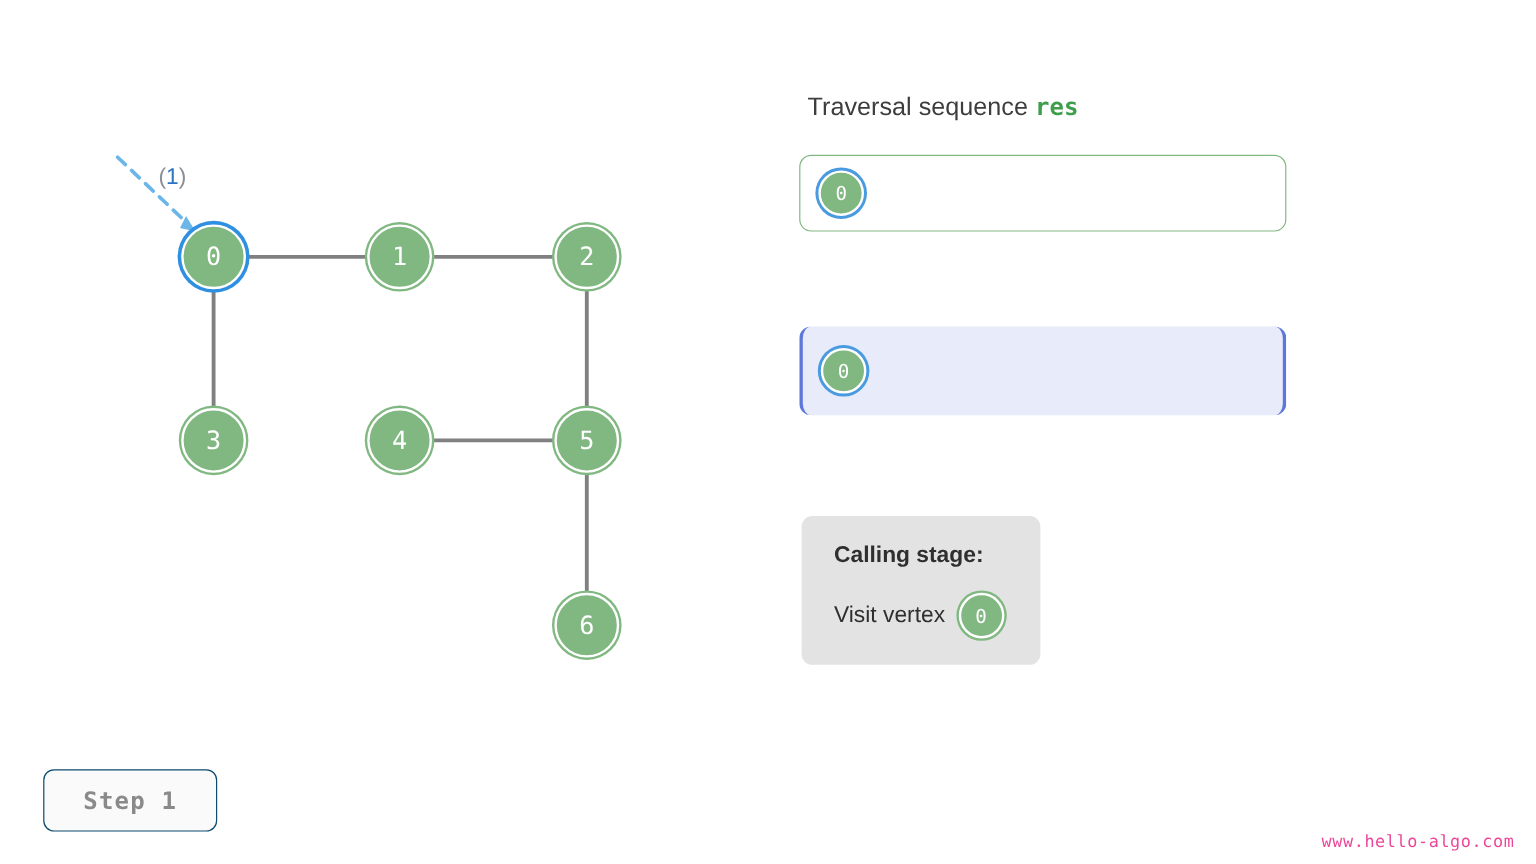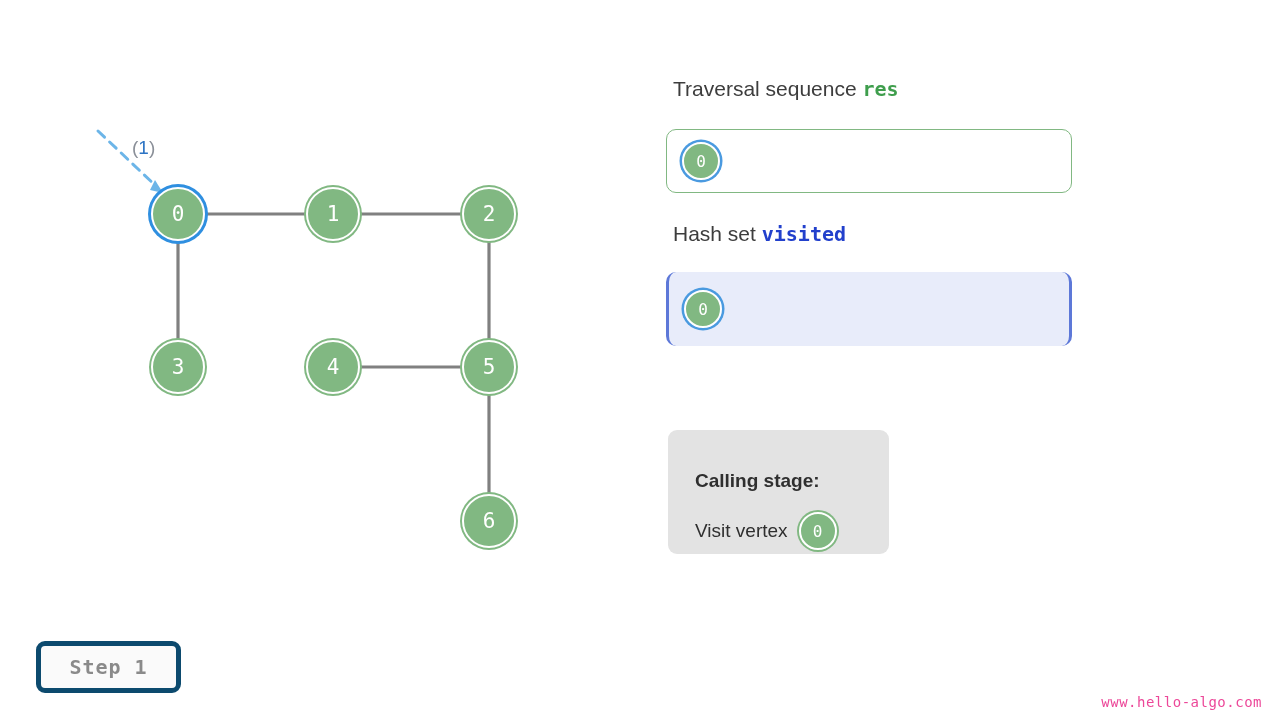--- a/index.html
+++ b/index.html
@@ -59,21 +59,21 @@
     white-space: nowrap;
   }
   .step-label .num { color: #2d74c4; }
 
   
   #step-badge {
     position: absolute;
     left: 36px; top: 641px;
     width: 145px; height: 52px;
     box-sizing: border-box;
-    border: 5px solid #0c4a6e;
+    border: 1px solid #0c4a6e;
     border-radius: 9px;
     background: #fafafa;
     display: flex;
     align-items: center;
     justify-content: center;
     font-family: "DejaVu Sans Mono", monospace;
     font-weight: bold;
     font-size: 20px;
     color: #8a8a8a;
     letter-spacing: 1px;
@@ -161,25 +161,25 @@
     color: #ffffff;
     font-family: "DejaVu Sans Mono", monospace;
     font-size: 16px;
     flex: none;
   }
 
   
   #stage-box {
     position: absolute;
     left: 2px; top: 418px;
-    width: 221px; height: 124px;
+    width: 199px; height: 124px;
     box-sizing: border-box;
     background: #e3e3e3;
     border-radius: 9px;
-    padding: 40px 0 0 27px;
+    padding: 22px 0 0 27px;
   }
   #stage-title {
     font-size: 19px;
     font-weight: bold;
     color: #2f2f2f;
     margin-bottom: 17px;
   }
   #stage-row {
     display: flex;
     align-items: center;
@@ -266,23 +266,20 @@
   <div class="panel-heading" style="left:7px; top:65px;">
     <span>Traversal sequence </span><span class="code-green">res</span>
   </div>
 
   <div id="res-box">
     <div class="cell-node">
       <span>0</span>
     </div>
   </div>
 
-  <div class="panel-heading" style="left:7px; top:210px;">
-    <span>Hash set </span><span class="code-blue">visited</span>
-  </div>
 
   <div id="visited-box">
     <div class="cell-node">
       <span>0</span>
     </div>
   </div>
 
   <div id="stage-box">
     <div id="stage-title">Calling stage:</div>
     <div id="stage-row">

